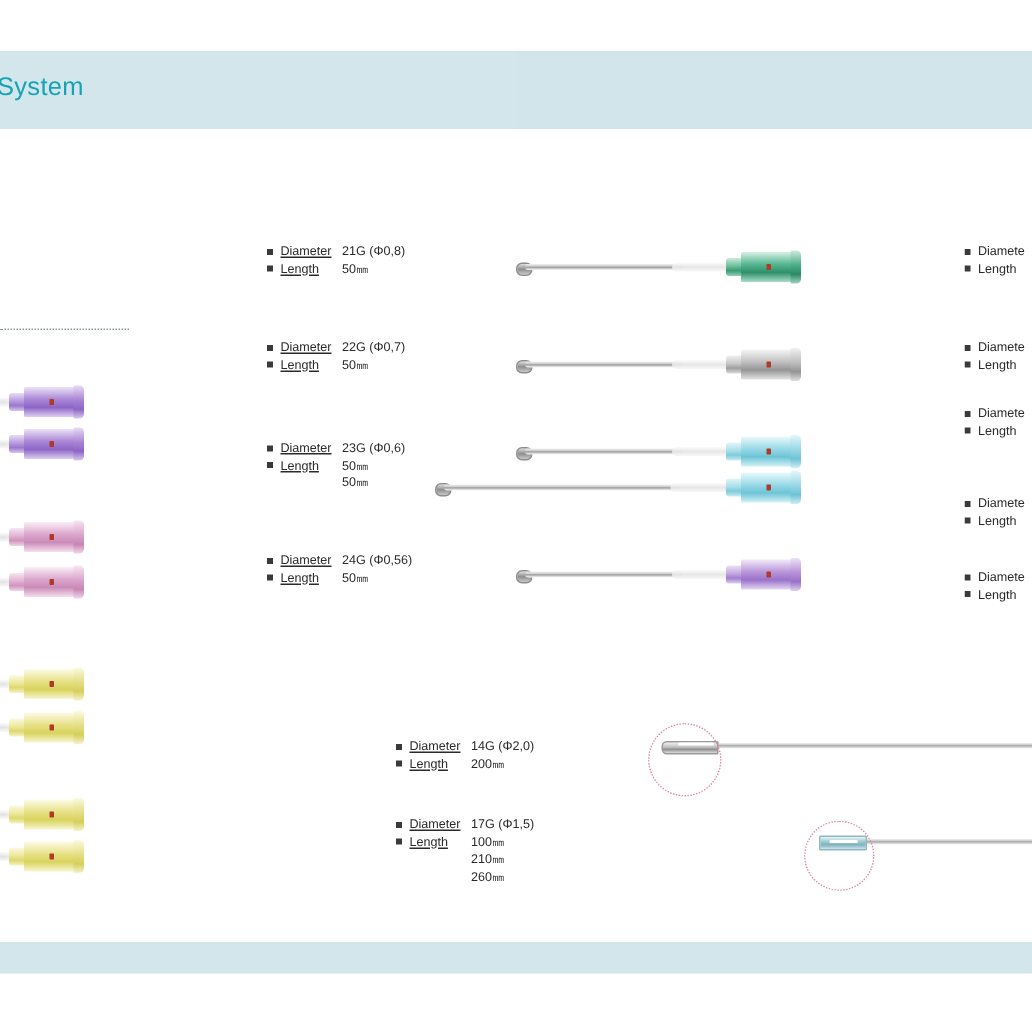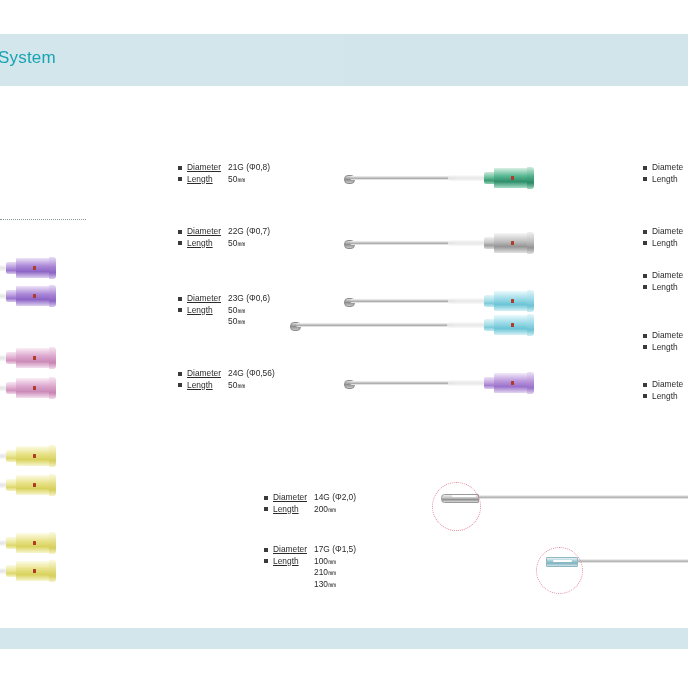--- a/index.html
+++ b/index.html
@@ -448,21 +448,21 @@
       <span class="bullet"></span>
       <span class="key">Diameter</span>
       <span class="val">17G (Φ1,5)</span>
     </div>
     <div class="row">
       <span class="bullet"></span>
       <span class="key">Length</span>
       <span class="val">100㎜</span>
     </div>
     <div class="extra">210㎜</div>
-    <div class="extra">130㎜</div>
+    <div class="extra">260㎜</div>
   </div>
 
   <div class="bcann" style="left:432px;top:482px;width:260px;">
     <div class="bshaft" style="left:14px;width:246px;"></div>
     <div class="btip" style="left:9px;width:36px;"></div>
     <div class="bslot" style="left:20px;top:13px;width:24px;"></div>
     <div class="circle" style="left:0px;top:0px;width:47px;height:47px;"></div>
   </div>
 
   <div class="bcann" style="left:534px;top:546px;width:160px;">

